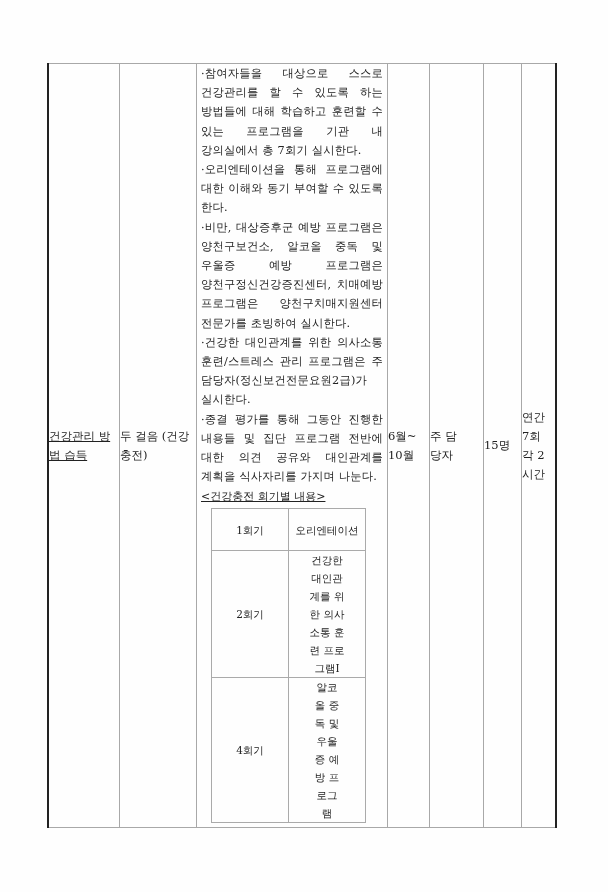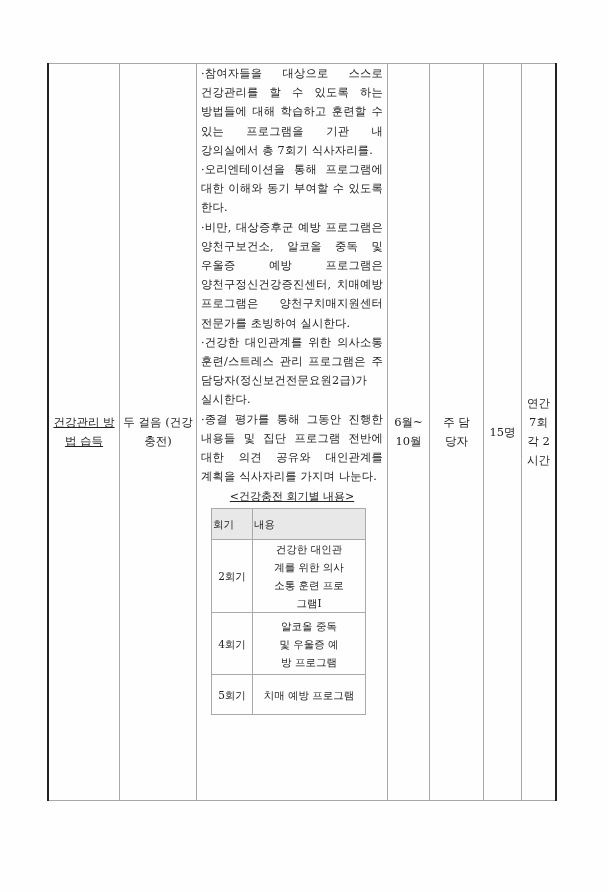--- a/index.html
+++ b/index.html
@@ -1,70 +1,66 @@
 <!DOCTYPE html>
 <html><head>
 <meta charset="utf-8">
 <style>
   html, body { margin:0; padding:0; background:#fefefe; }
   body { width:608px; height:892px; position:relative; overflow:hidden;
          font-family:"DejaVu Serif","Liberation Serif",serif; color:#222; }
   .outer { position:absolute; left:47px; top:63px; width:494px; height:738px;
            border-collapse:collapse; table-layout:fixed; }
-  .outer td { border:1px solid #a8a8a8; vertical-align:middle; text-align:center;
+  .outer td { border:1px solid #a8a8a8; vertical-align:middle; 
               font-size:11.5px; line-height:19px; padding:0; }
   .outer td.first { border-left:2px solid #222;text-decoration:underline; }
   .outer td.last { border-right:2px solid #222; }
   .outer tr { border-bottom:1px solid #888; }
   .c1 { width:70px; } .c2 { width:76px; } .c3 { width:182px; }
   .c4 { width:41px;margin-left:16px; } .c5 { width:53px; } .c6 { width:37px;margin-left:28px; } .c7 { width:33px; }
   .desc { text-align:justify !important; vertical-align:top !important; padding:0 4px 4px 4px !important; }
   .para { font-size:11.3px; line-height:19.2px; letter-spacing:0.2px; text-align:justify; word-break:keep-all; }
-  .caption { text-align:center; font-size:11px; text-decoration:underline; margin-top:2px; line-height:18px; }
+  .caption { font-size:11px; text-decoration:underline; margin-top:2px; line-height:18px; }
   .inner { border-collapse:collapse; margin:2px 0 0 10px; width:155px; table-layout:fixed; }
   .inner td { border:1px solid #aaa !important; font-size:10.5px; line-height:18px; text-align:center; padding:0; }
   .inner th { border:1px solid #aaa; background:#e8e8e8; font-weight:normal; font-size:10.5px; height:28px; }
   .ic1 { width:38px; }
 </style>
 </head>
 <body>
 
 <table class="outer">
   <tbody>
       <tr>
     <td class="c1 first">
       <span>건강관리 방법 습득</span>
     </td>
     <td class="c2">
       <span>두 걸음 (건강 충전)</span>
     </td>
     <td class="c3 desc">
-      <div class="para">·참여자들을 대상으로 스스로 건강관리를 할 수 있도록 하는 방법들에 대해 학습하고 훈련할 수 있는 프로그램을 기관 내 강의실에서 총 7회기 식사자리를.</div>
+      <div class="para">·참여자들을 대상으로 스스로 건강관리를 할 수 있도록 하는 방법들에 대해 학습하고 훈련할 수 있는 프로그램을 기관 내 강의실에서 총 7회기 실시한다.</div>
       <div class="para">·오리엔테이션을 통해 프로그램에 대한 이해와 동기 부여할 수 있도록 한다.</div>
       <div class="para">·비만, 대상증후군 예방 프로그램은 양천구보건소, 알코올 중독 및 우울증 예방 프로그램은 양천구정신건강증진센터, 치매예방 프로그램은 양천구치매지원센터 전문가를 초빙하여 실시한다.</div>
       <div class="para">·건강한 대인관계를 위한 의사소통 훈련/스트레스 관리 프로그램은 주 담당자(정신보건전문요원2급)가 실시한다.</div>
       <div class="para">·종결 평가를 통해 그동안 진행한 내용들 및 집단 프로그램 전반에 대한 의견 공유와 대인관계를 계획을 식사자리를 가지며 나눈다.</div>
       <div class="caption">&lt;건강충전 회기별 내용&gt;</div>
       <table class="inner">
         <tbody>
-              <tr>
-          <th class="ic1">회기</th>
-          <th>내용</th>
+        <tr style="height:42px">
+          <td>1회기</td>
+          <td>오리엔테이션</td>
         </tr>
         <tr style="height:62px">
           <td>2회기</td>
           <td style="padding:0 20px">건강한 대인관계를 위한 의사소통 훈련 프로그램Ⅰ</td>
         </tr>
         <tr style="height:62px">
           <td>4회기</td>
           <td style="padding:0 24px">알코올 중독 및 우울증 예방 프로그램</td>
-        </tr>
-        <tr style="height:40px">
-          <td>5회기</td>
-          <td>치매 예방 프로그램</td>
         </tr>
       </tbody>
           </table>
     </td>
     <td class="c4">
       <span>6월~ 10월</span>
     </td>
     <td class="c5">
       <span style="display:inline-block;width:36px">주 담당자</span>
     </td>

